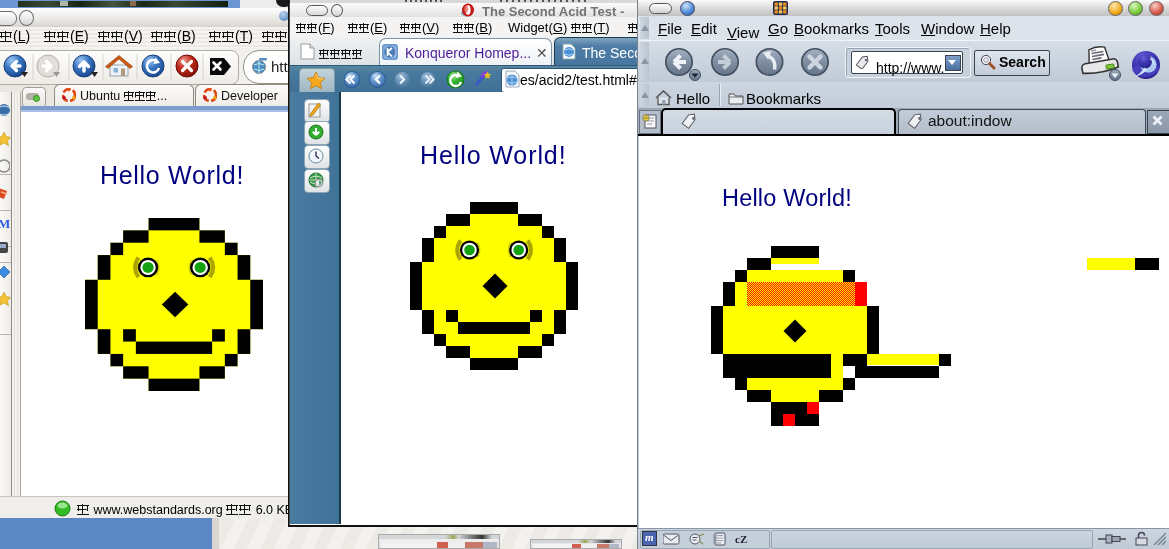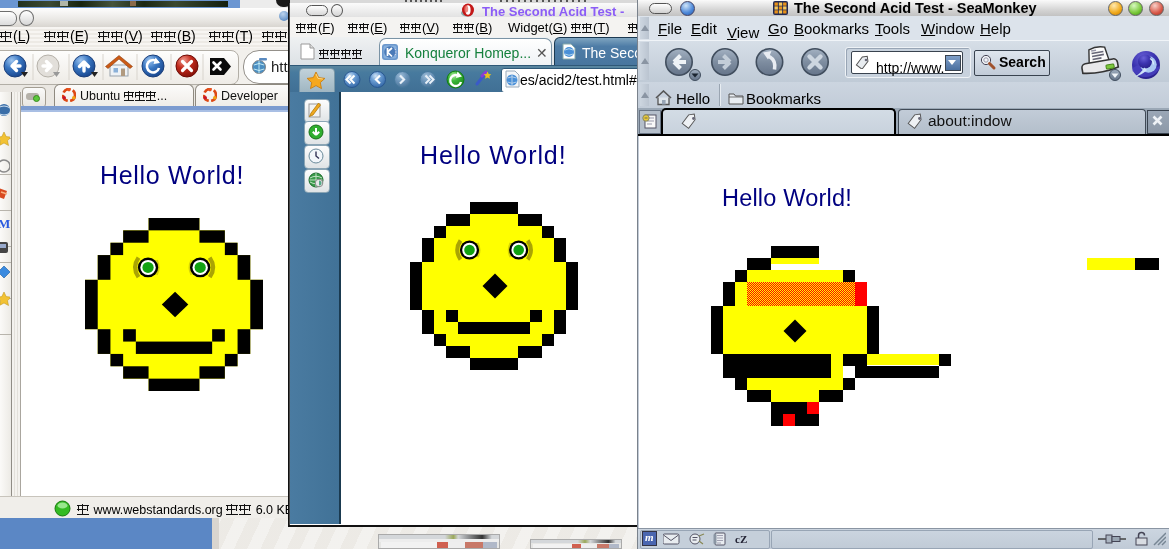--- a/index.html
+++ b/index.html
@@ -265,21 +265,21 @@
 
  <div class="a" style="left:0;top:0;width:351px;height:14px;background:linear-gradient(#fbfbfb,#e2e2e2);border-bottom:1px solid #b0b0b0"></div>
  <div class="a" style="left:16px;top:2px;width:20px;height:9px;border-radius:6px;background:linear-gradient(#fff,#d8d8d8);border:1.5px solid #555"></div>
  <div class="a" style="left:41px;top:1px;width:10px;height:11px;border-radius:50%;background:linear-gradient(#fff,#d4d4d4);border:1.5px solid #555"></div>
  <svg class="a" style="left:170px;top:0" width="16" height="15" viewBox="0 0 16 15">
         <ellipse cx="7" cy="10" rx="6" ry="3.5" fill="#8aa"></ellipse>
         <ellipse cx="8" cy="7" rx="6" ry="6.5" fill="#c41818"></ellipse>
         <ellipse cx="8" cy="7" rx="2.6" ry="4.8" fill="#fff"></ellipse>
         <ellipse cx="6.2" cy="6" rx="2" ry="3.6" fill="#e86a60" opacity=".8"></ellipse>
       </svg>
- <div class="a" style="left:192px;top:1px;font-size:13px;font-weight:bold;color:#8b5cf6;white-space:nowrap">The Second Acid Test -</div>
+ <div class="a" style="left:192px;top:1px;font-size:13px;font-weight:bold;color:#737373;white-space:nowrap">The Second Acid Test -</div>
 
  <div class="a" style="left:0;top:14px;width:351px;height:20px;background:#f4f3f1"></div>
  <div class="a" style="left:0;top:17px;height:15px;font-size:13px;color:#000;white-space:nowrap">
   <span class="a" style="left:6px;top:0"><span class="k s"></span><span class="k s"></span>(<u>F</u>)</span>
   <span class="a" style="left:58px;top:0"><span class="k s"></span><span class="k s"></span>(<u>E</u>)</span>
   <span class="a" style="left:110px;top:0"><span class="k s"></span><span class="k s"></span>(<u>V</u>)</span>
   <span class="a" style="left:163px;top:0"><span class="k s"></span><span class="k s"></span>(<u>B</u>)</span>
   <span class="a" style="left:218px;top:0">Widget(<u>G</u>)</span>
   <span class="a" style="left:281px;top:0"><span class="k s"></span><span class="k s"></span>(<u>T</u>)</span>
   <span class="a" style="left:338px;top:0"><span class="k s"></span></span>
@@ -292,21 +292,21 @@
       </svg>
  <div class="a" style="left:29px;top:43px;font-size:13px;color:#222"><span class="k s"></span><span class="k s"></span><span class="k s"></span><span class="k s"></span></div>
  <div class="a" style="left:89px;top:35px;width:171px;height:27px;border:1px solid #7a93a5;border-bottom:none;border-radius:7px 7px 0 0;background:linear-gradient(#ffffff,#eef2f5)"></div>
  <svg class="a" style="left:92px;top:41px" width="16" height="16" viewBox="0 0 16 16">
         <rect x="0" y="0" width="16" height="16" rx="3" fill="#6a97cc"></rect>
         <rect x="1.5" y="1.5" width="13" height="13" rx="2" fill="#87b0dd"></rect>
         <circle cx="8" cy="8" r="5.8" fill="#4a7ab8"></circle>
         <path d="M5.5 4 v8 M5.5 8 l4.5 -4 M5.5 8 l4.5 4.5" stroke="#fff" stroke-width="1.7" fill="none"></path>
         <path d="M12.5 5 l1.5 1 M13 8 h1.5 M12.5 11 l1.5 -1" stroke="#dde" stroke-width="1"></path>
       </svg>
- <div class="a" style="left:115px;top:42px;font-size:14px;color:#15803d">Konqueror Homep...</div>
+ <div class="a" style="left:115px;top:42px;font-size:14px;color:#4c1d95">Konqueror Homep...</div>
  <div class="a" style="left:246px;top:42px;font-size:14px;color:#555">✕</div>
  <div class="a" style="left:264px;top:34px;width:87px;height:28px;border:1px solid #1c3a52;border-bottom:none;border-radius:6px 6px 0 0;background:linear-gradient(#7fa5c0,#4e7ca6 30%,#47759e)"></div>
  <svg class="a" style="left:271px;top:40px" width="16" height="17" viewBox="0 0 16 17">
         <path d="M2 1 h8 l4 4 v11 h-12 z" fill="#fff" stroke="#8aa"></path>
         <circle cx="8" cy="9" r="5" fill="#4a90d8"></circle>
         <path d="M4 7 q4 -2.5 8 0 M4 11 q4 2.5 8 0" stroke="#bde" stroke-width=".9" fill="none"></path>
       </svg>
  <div class="a" style="left:292px;top:42px;font-size:14px;color:#fff;white-space:nowrap">The Secon</div>
 
  <div class="a" style="left:0;top:62px;width:351px;height:27px;background:linear-gradient(#59869f,#477a9e 25%,#406f94);border-top:1px solid #2e5878;border-bottom:1px solid #2b5675"></div>
@@ -402,21 +402,20 @@
           <rect x="5.8" y="1.5" width="3.4" height="3.2" fill="#f8c858"></rect>
           <rect x="10.1" y="1.5" width="3.4" height="3.2"></rect>
           <rect x="1.5" y="5.4" width="3.4" height="3.2" fill="#f8c858"></rect>
           <rect x="5.8" y="5.4" width="3.4" height="3.2"></rect>
           <rect x="10.1" y="5.4" width="3.4" height="3.2" fill="#f8c858"></rect>
           <rect x="1.5" y="9.3" width="3.4" height="3.2"></rect>
           <rect x="5.8" y="9.3" width="3.4" height="3.2" fill="#f8c858"></rect>
           <rect x="10.1" y="9.3" width="3.4" height="3.2"></rect>
         </g>
       </svg>
- <div class="a" style="left:156px;top:0;font-size:14.5px;font-weight:bold;color:#000;white-space:nowrap">The Second Acid Test - SeaMonkey</div>
  <div class="a" style="left:470px;top:1px;width:13px;height:13px;border-radius:50%;background:radial-gradient(circle at 38% 28%,#ffe9b0,#f0a818 60%,#c07808);border:1px solid #666"></div>
  <div class="a" style="left:490px;top:1px;width:13px;height:13px;border-radius:50%;background:radial-gradient(circle at 38% 28%,#d8f8c0,#78c838 60%,#3a9018);border:1px solid #666"></div>
  <div class="a" style="left:511px;top:1px;width:13px;height:13px;border-radius:50%;background:radial-gradient(circle at 38% 28%,#f8d0c8,#d85848 60%,#a83020);border:1px solid #666"></div>
 
  <div class="a" style="left:0;top:16px;width:532px;height:24px;background:#dce3eb;border-bottom:1px solid #b8c0ca"></div>
  <div class="a" style="left:2px;top:17px;width:9px;height:22px;background:linear-gradient(90deg,#cdd6e0,#bac4d0)"></div>
  <div class="a" style="left:3px;top:25px;width:0;height:0;border-left:4px solid transparent;border-right:4px solid transparent;border-bottom:6px solid #8a95a3"></div>
  <div class="a" style="left:0;top:20px;height:18px;font-size:15px;color:#000;white-space:nowrap">
   <span class="a" style="left:20px;top:0"><u>F</u>ile</span>
   <span class="a" style="left:53px;top:0"><u>E</u>dit</span>

